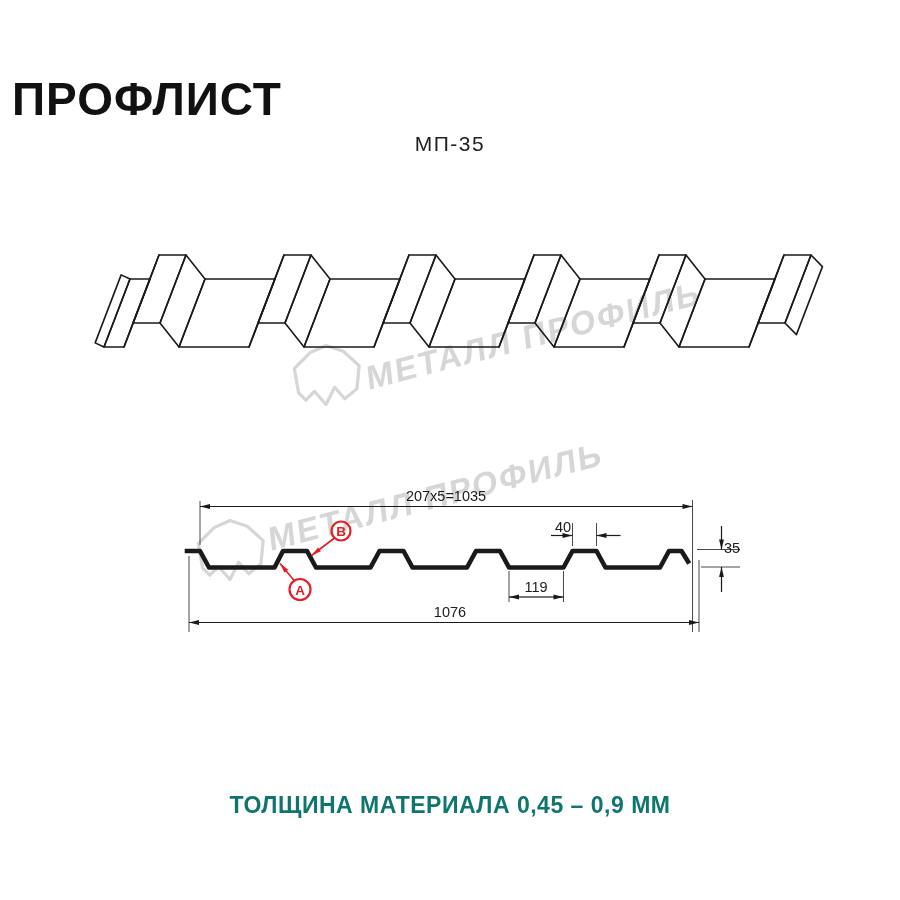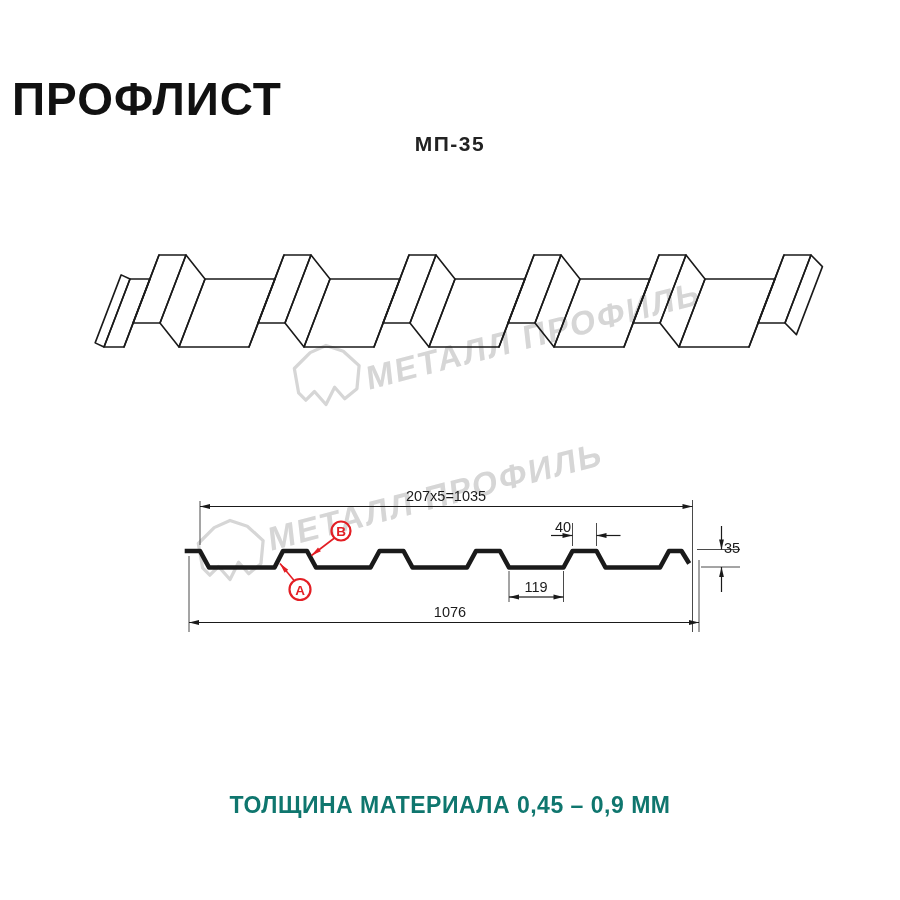--- a/index.html
+++ b/index.html
@@ -1,21 +1,21 @@
 <!DOCTYPE html>
 <html><head>
 <meta charset="utf-8">
 <style>
   html,body{margin:0;padding:0;background:#ffffff;}
   #stage{position:relative;width:900px;height:900px;background:#fff;overflow:hidden;
          font-family:"Liberation Sans",sans-serif;color:#1a1a1a;}
   .title{position:absolute;left:0;top:72px;width:900px;text-align:left;
          font-size:46px;font-weight:800;letter-spacing:1px;color:#111;margin-left:12px;}
   .subtitle{position:absolute;left:0;top:132px;width:900px;text-align:center;
-         font-size:21px;font-weight:700;letter-spacing:1.5px;color:#222;}
+         font-size:21px;font-weight:400;letter-spacing:1.5px;color:#222;}
   .footer{position:absolute;left:0;top:792px;width:900px;text-align:center;
          font-size:23px;font-weight:600;letter-spacing:.5px;color:#0f766e;}
   svg text.dim{font-family:"Liberation Sans",sans-serif;font-size:14.5px;fill:#1a1a1a;}
   svg text.ptlabel{font-family:"Liberation Sans",sans-serif;font-size:13.5px;font-weight:700;fill:#e31e24;}
   svg text.wm{font-family:"Liberation Sans",sans-serif;font-size:33px;font-weight:700;
               letter-spacing:2px;fill:#d6d6d6;}
 </style>
 </head>
 <body>
 

